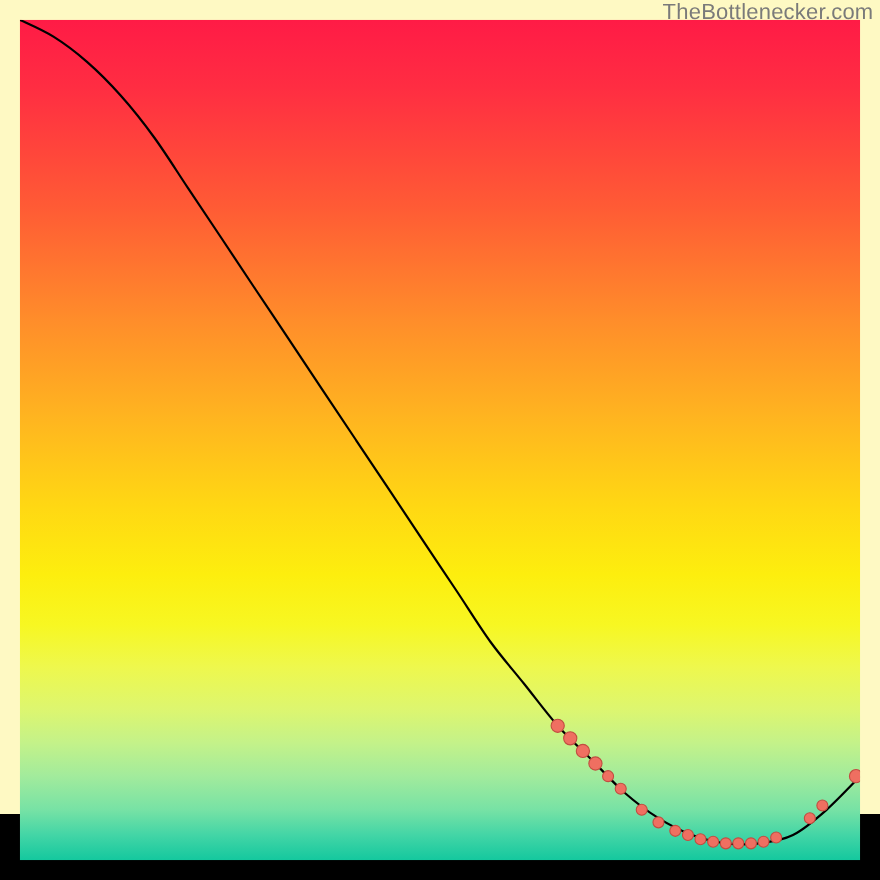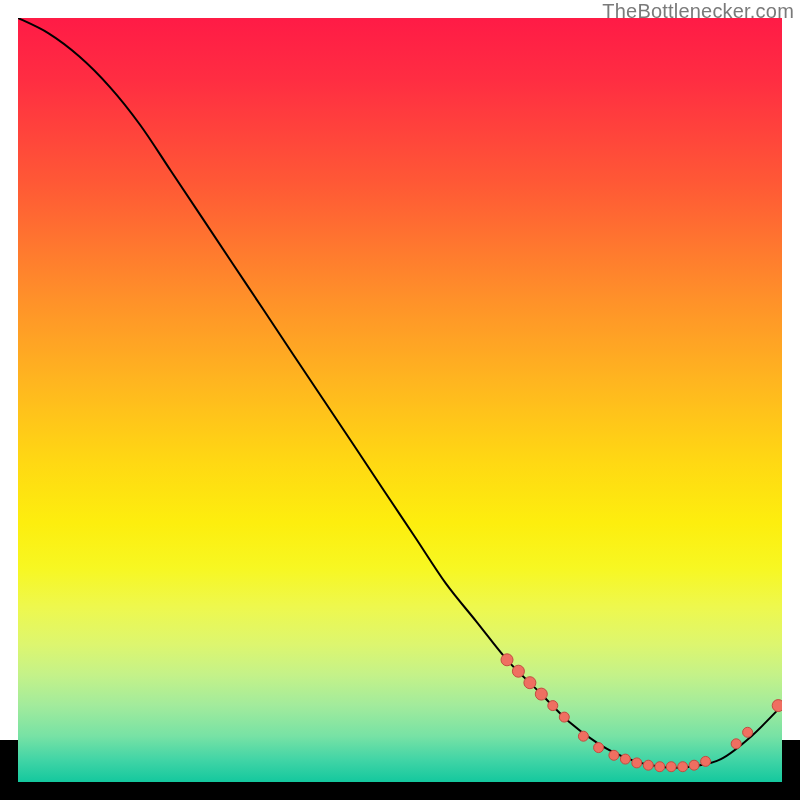--- a/index.html
+++ b/index.html
@@ -9,21 +9,21 @@
     height: 800px;
     background: #000;
     overflow: hidden;
   }
   .frame {
     position: absolute;
     left: 0;
     top: 0;
     width: 800px;
     height: 740px;
-    background: #ffffff;
+    background: #fef9c3;
   }
   .plot {
     position: absolute;
     left: 18px;
     top: 18px;
     width: 764px;
     height: 764px;
     overflow: hidden;
   }
   .gradient {

